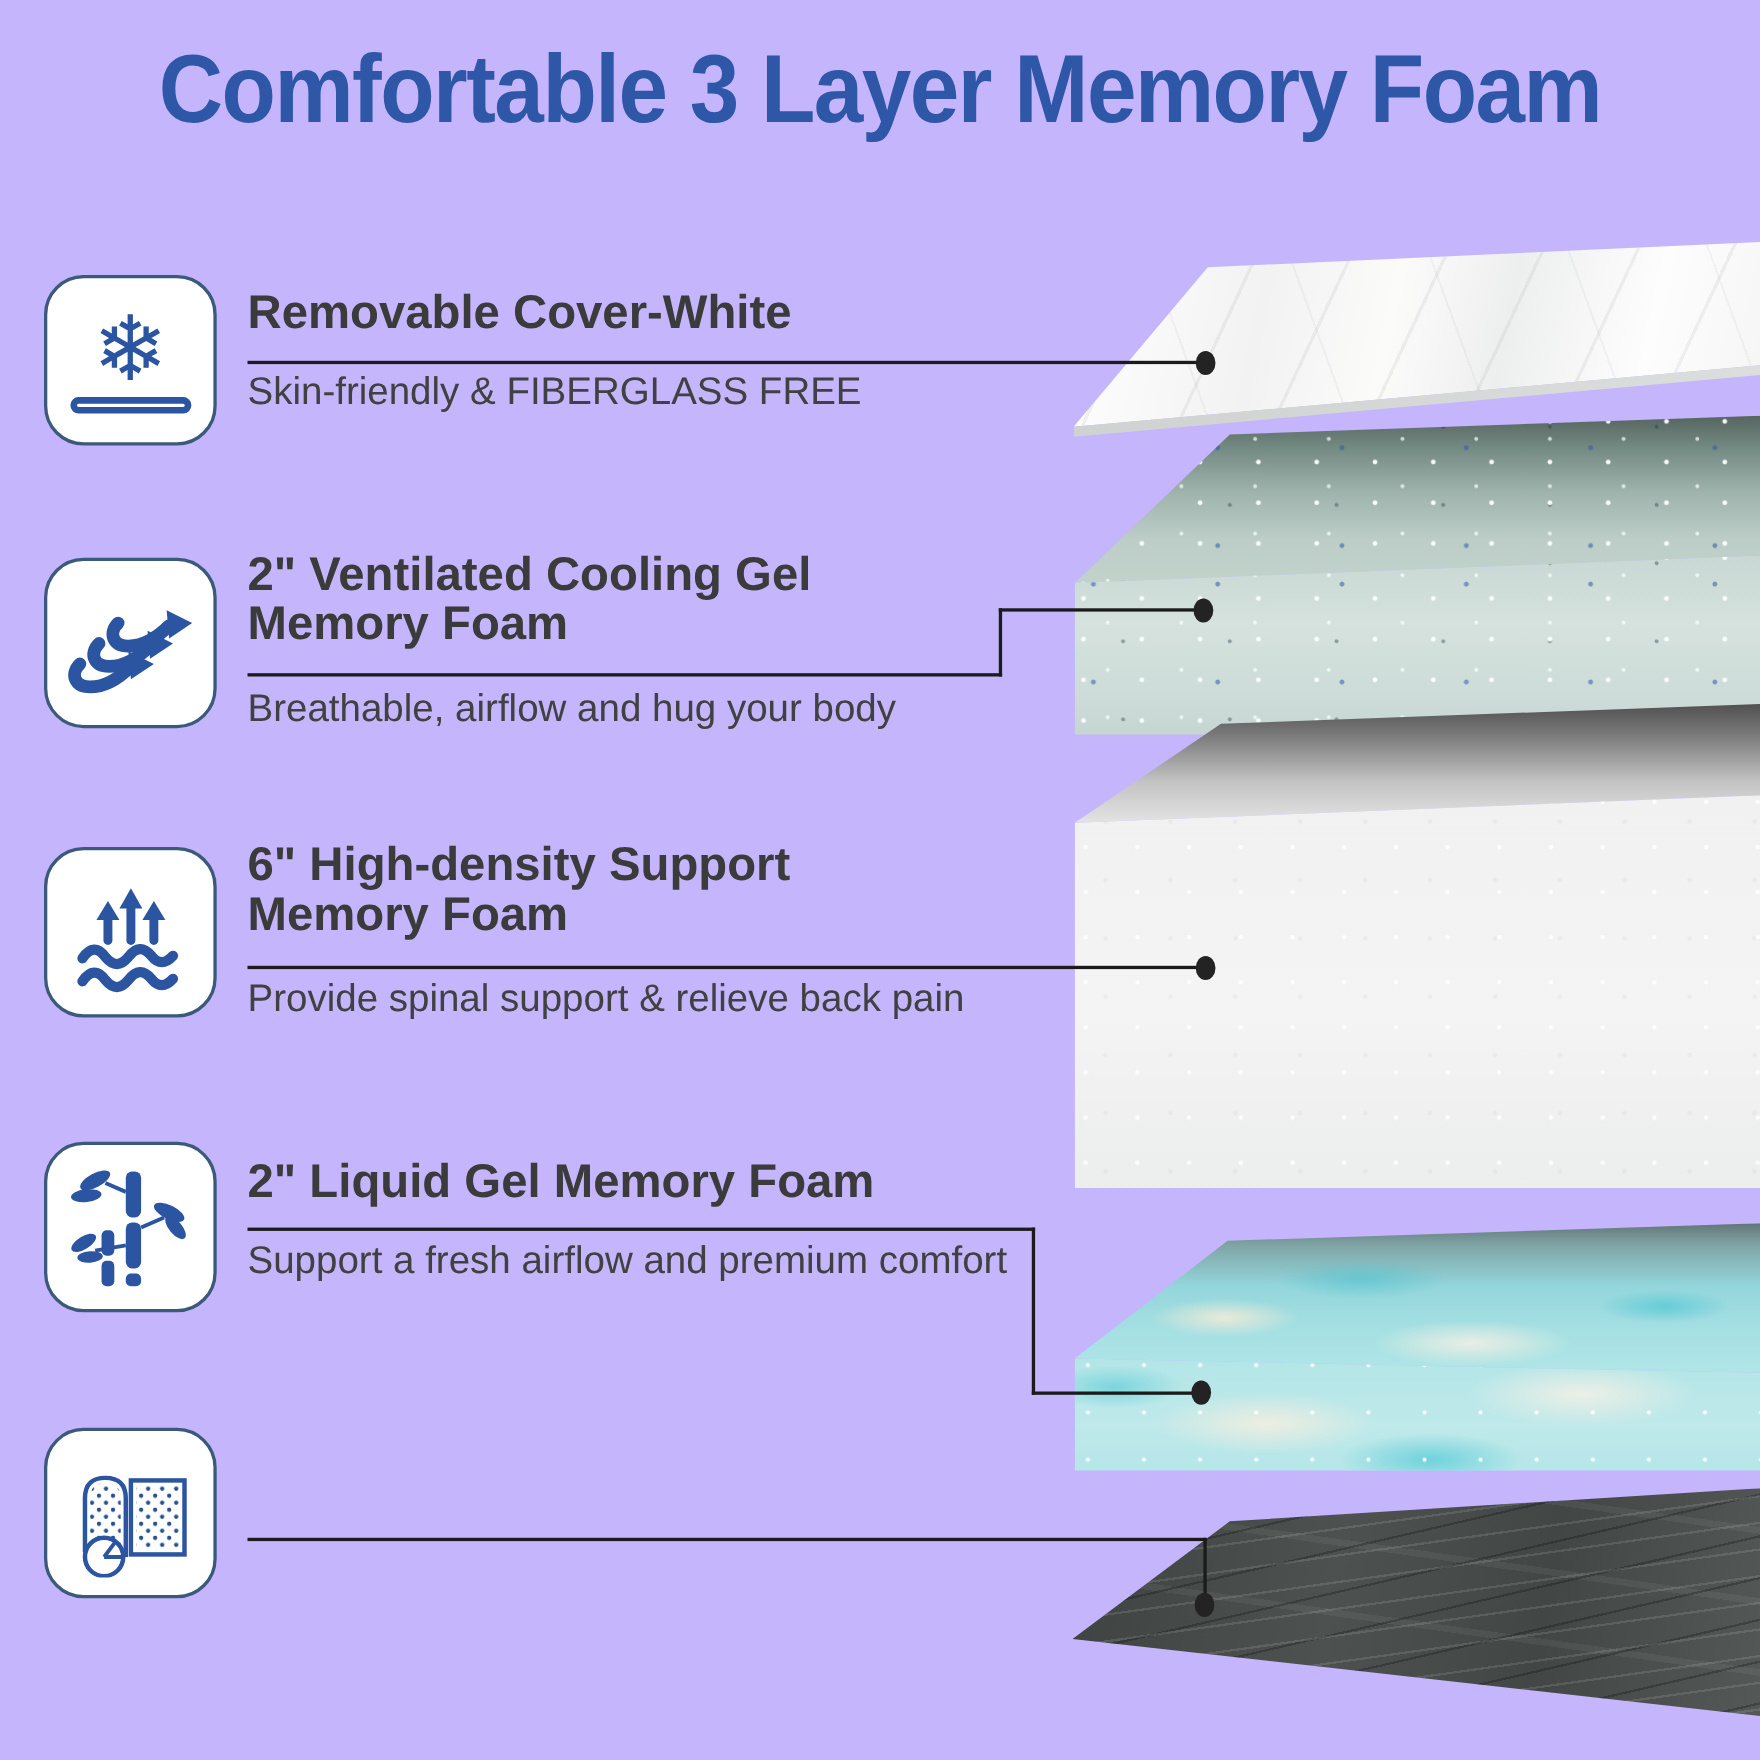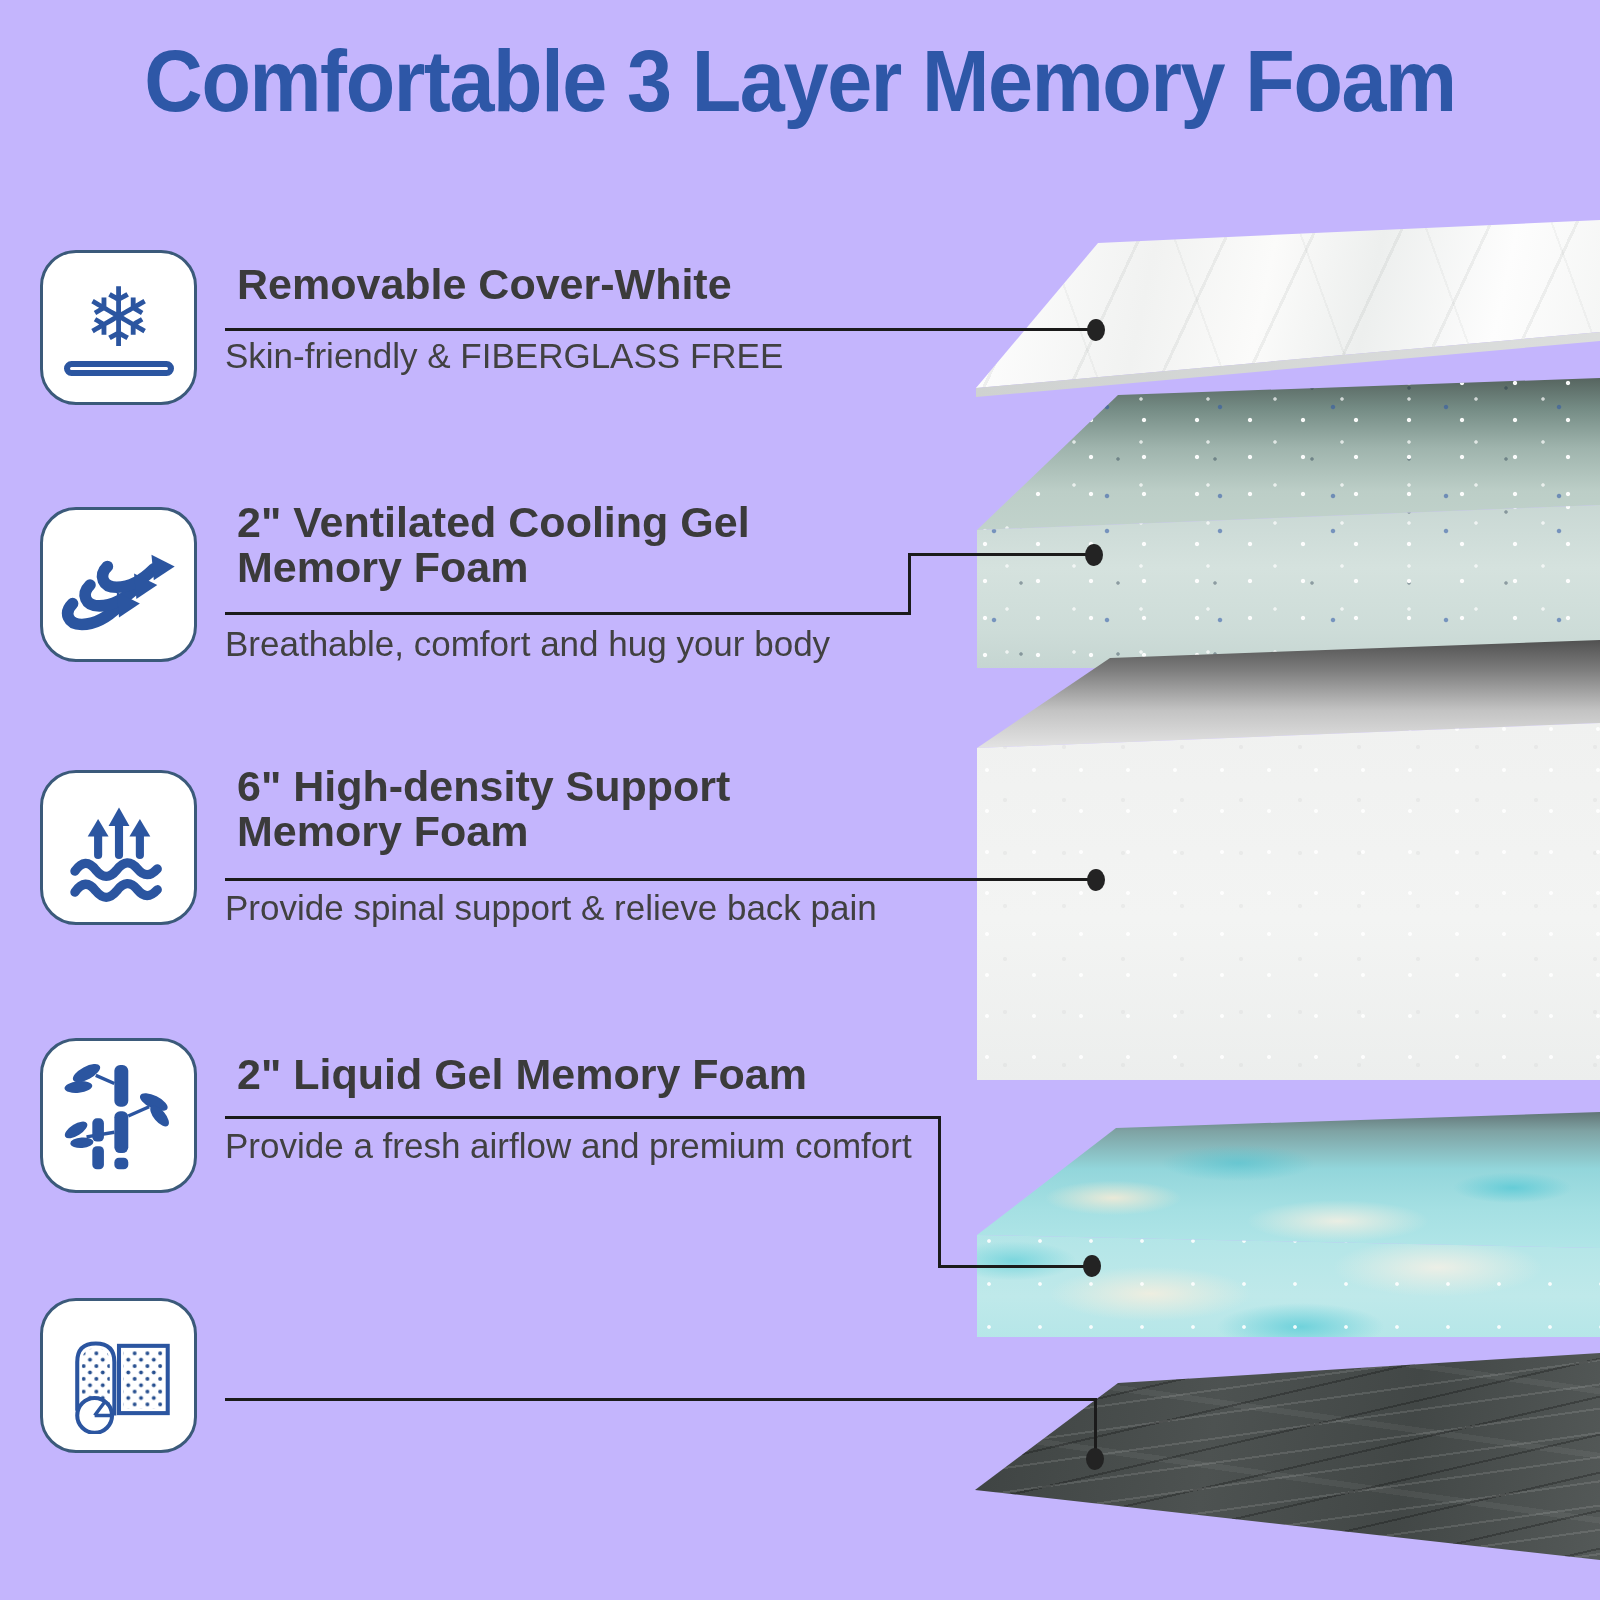--- a/index.html
+++ b/index.html
@@ -18,21 +18,21 @@
     position:absolute;left:40px;width:157px;height:155px;background:#fff;
     border:3px solid #3b5a7a;border-radius:36px;box-sizing:border-box;
     display:flex;align-items:center;justify-content:center;flex-direction:column;
   }
   .icon-box svg{width:116px;height:116px;}
   .flake{font-family:"DejaVu Sans",sans-serif;font-size:82px;line-height:.95;color:#2b55a0;}
   .coolbar{width:110px;height:15px;border:6px solid #2b55a0;border-radius:10px;background:#fff;box-sizing:border-box;margin-top:4px;}
 
   .feat-title{position:absolute;left:225px;width:760px;margin:0;
     font-size:43px;line-height:1.05;font-weight:700;color:#3b3b3b;}
-  .feat-title .tl{display:block;margin-left:12px;}
+  .feat-title .tl{display:block;}
   .feat-sub{position:absolute;left:225px;width:780px;
     font-size:35px;line-height:1.15;font-weight:400;color:#414141;}
 
   
   .ln{position:absolute;background:#1b1b1b;}
   .dot{position:absolute;width:18px;height:22px;border-radius:50%;background:#232323;transform:translate(-50%,-50%);}
 
   
   .face{position:absolute;}
 
@@ -174,21 +174,21 @@
         <polygon points="48,56 68,66 50,78"></polygon>
         <polygon points="63,40 83,50 65,62"></polygon>
         <polygon points="78,24 98,34 80,46"></polygon>
       </g>
     </svg>
   </div>
   <h2 class="feat-title" style="top:500px">
     <span class="tl">2" Ventilated Cooling Gel</span>
     <span class="tl">Memory Foam</span>
   </h2>
-  <div class="feat-sub" style="top:624px">Breathable, comfort and hug your body</div>
+  <div class="feat-sub" style="top:624px">Breathable, airflow and hug your body</div>
 
   <div class="icon-box" style="top:770px">
     <svg viewBox="0 0 100 100">
       <g stroke="#2b55a0" stroke-width="7" stroke-linecap="round">
         <line x1="32" y1="56" x2="32" y2="38"></line>
         <line x1="50" y1="56" x2="50" y2="30"></line>
         <line x1="68" y1="56" x2="68" y2="38"></line>
       </g>
       <g fill="#2b55a0">
         <polygon points="32,25 23,40 41,40"></polygon>
@@ -226,21 +226,21 @@
         <ellipse cx="85" cy="50" rx="11" ry="5" transform="rotate(50 85 50)"></ellipse>
         <ellipse cx="13" cy="62" rx="11" ry="5" transform="rotate(-32 13 62)"></ellipse>
         <ellipse cx="18" cy="73" rx="10" ry="4.5" transform="rotate(-4 18 73)"></ellipse>
       </g>
     </svg>
   </div>
   <h2 class="feat-title" style="top:1052px">
     <span class="tl">2" Liquid Gel Memory Foam</span>
     <span class="tl"></span>
   </h2>
-  <div class="feat-sub" style="top:1126px">Provide a fresh airflow and premium comfort</div>
+  <div class="feat-sub" style="top:1126px">Support a fresh airflow and premium comfort</div>
 
   <div class="icon-box" style="top:1298px">
     <svg viewBox="0 0 100 100">
       <defs>
         <pattern id="icdots" width="11" height="11" patternUnits="userSpaceOnUse">
           <circle cx="3" cy="3" r="1.7" fill="#274f8f"></circle>
           <circle cx="8.5" cy="8.5" r="1.7" fill="#274f8f"></circle>
         </pattern>
       </defs>
       <rect x="50" y="24" width="42" height="58" fill="#fff" stroke="#2b55a0" stroke-width="3.5"></rect>

